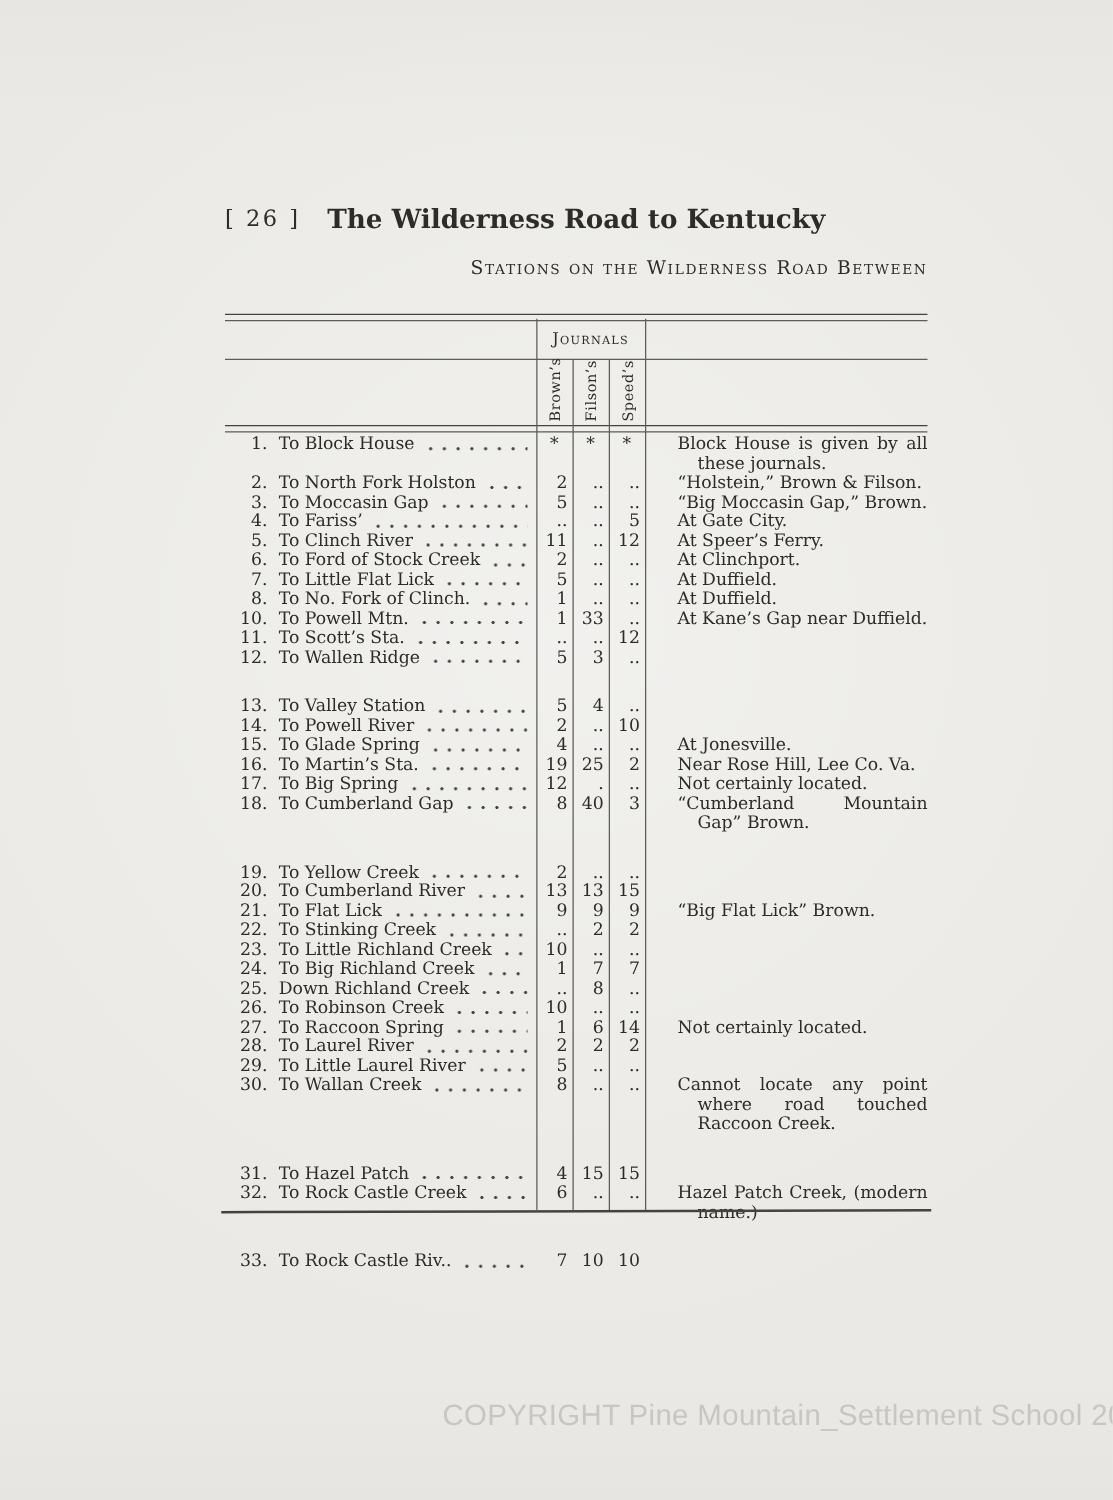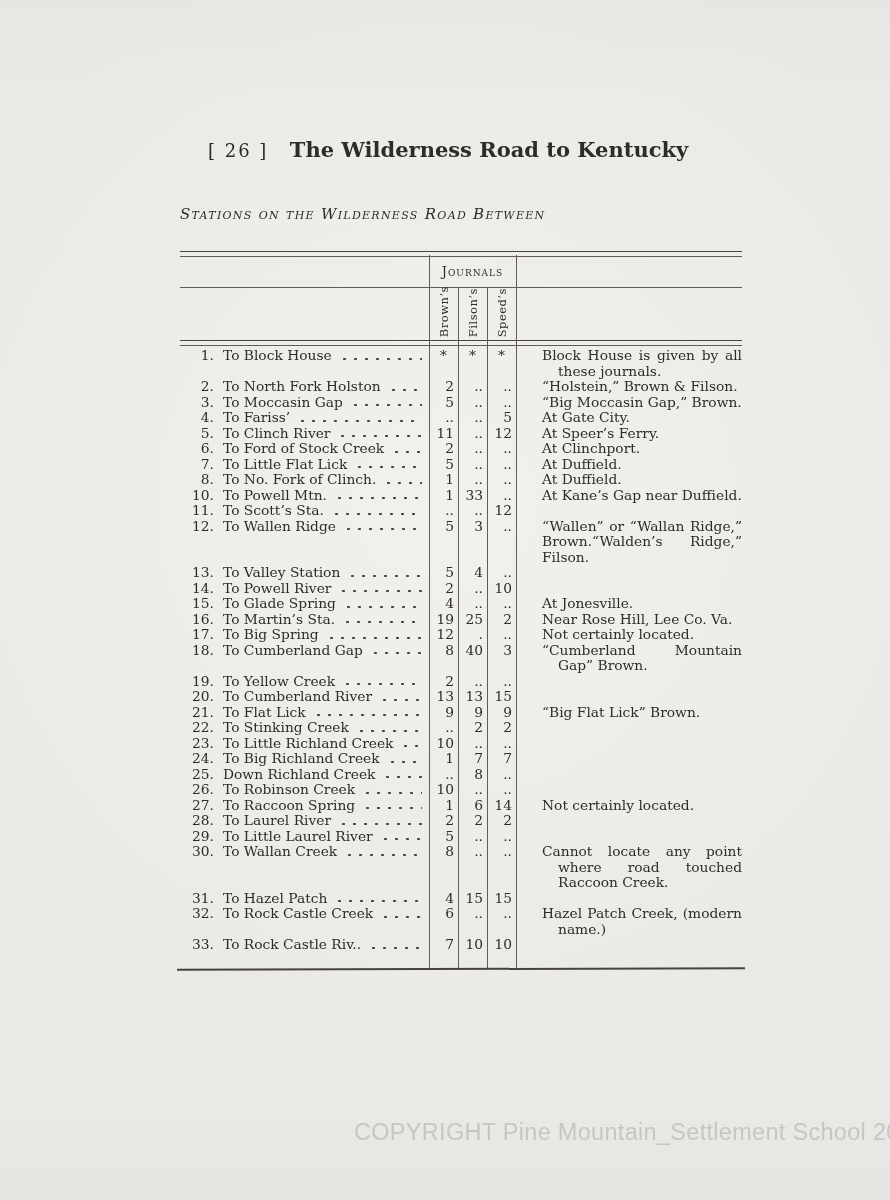--- a/index.html
+++ b/index.html
@@ -9,31 +9,31 @@
     background:var(--paper,#e9e8e4);
   }
   .page {
     position:relative; width:890px; height:1200px;
     background:
       radial-gradient(ellipse 120% 90% at 50% 42%, rgba(255,255,255,0.35) 0%, rgba(255,255,255,0) 55%),
       linear-gradient(180deg, #e7e6e2 0%, #eae9e5 8%, #eae9e5 92%, #e6e5e1 100%);
     color:var(--ink,#2e2c29);
   }
   
-  .running-head { position:absolute; top:137px; left:180px; width:562px; height:26px;margin-left:28px; }
+  .running-head { position:absolute; top:162px; left:180px; width:562px; height:26px; }
   .page-num { position:absolute; left:0; top:3px; font-size:18px; letter-spacing:2px; }
   .book-title {
     position:absolute; left:0; right:0; text-align:center;
     font-size:21px; font-weight:bold; 
   }
   
   .table-title {
     position:absolute; top:203px; left:180px; width:562px;
-    text-align:left; font-variant:small-caps; font-size:15px;
-    letter-spacing:1.3px; line-height:22px;font-style:italic;
+    text-align:right; font-variant:small-caps; font-size:15px;
+    letter-spacing:1.3px; line-height:22px;
   }
   
   .table { position:absolute; top:251px; left:180px; width:562px; height:724px; }
   .rule-double { position:absolute; left:0; right:0; height:4px;
     border-top:1.6px solid var(--rule-dark,#46433d);
     border-bottom:1px solid var(--rule,#5f5b55); }
   .rule-double.r1 { top:0; }
   .rule-double.r2 { top:89px; }
   .mid-rule { position:absolute; left:0; right:0; top:36px; height:1px; background:var(--rule,#5f5b55); }
   .bottom-rule { position:absolute; left:-3px; width:568px; top:717px; height:2px;
@@ -53,21 +53,21 @@
     display:flex; justify-content:center; align-items:flex-end;
   }
   .colhead span {
     writing-mode:vertical-rl; transform:rotate(180deg);
     font-size:11.5px; letter-spacing:0.5px; padding-top:2px;
   }
   .ch-0 { left:249px; } .ch-1 { left:278px; } .ch-2 { left:307px; }
   
   .tbody { position:absolute; top:97px; left:0; width:562px; }
   .row { display:flex; align-items:flex-start; font-size:13.8px; line-height:15.5px; }
-  .row.gap { margin-top:0; }
+  .row.gap { margin-top:24px; }
   .c-num { width:34px; flex:none; text-align:right; }
   .c-station { width:215px; flex:none; display:flex; align-items:flex-end; }
   .c-station .name { margin-left:9px; white-space:nowrap; }
   .leader {
     flex:1; height:4px; align-self:flex-end; margin:0 7px 3px 7px;
     background-image:radial-gradient(circle, #45423c 1.05px, rgba(0,0,0,0) 1.5px);
     background-size:11px 4px; background-repeat:repeat-x; background-position:0 50%;
   }
   .c-val { width:29px; flex:none; text-align:right; padding-right:4px; box-sizing:border-box; }
   .c-val.star { text-align:center; padding-right:0; }
@@ -253,23 +253,20 @@
         </div>
         <div class="row">
           <span class="c-num">12.</span>
           <div class="c-station">
             <span class="name">To Wallen Ridge</span>
             <span class="leader"></span>
           </div>
           <span class="c-val">5</span>
           <span class="c-val">3</span>
           <span class="c-val">..</span>
-          <div class="c-note">
-            <span class="flush">“Wallen” or “Wallan Ridge,” Brown.“Walden’s Ridge,” Filson.</span>
-          </div>
         </div>
         <div class="row gap">
           <span class="c-num">13.</span>
           <div class="c-station">
             <span class="name">To Valley Station</span>
             <span class="leader"></span>
           </div>
           <span class="c-val">5</span>
           <span class="c-val">4</span>
           <span class="c-val">..</span>

